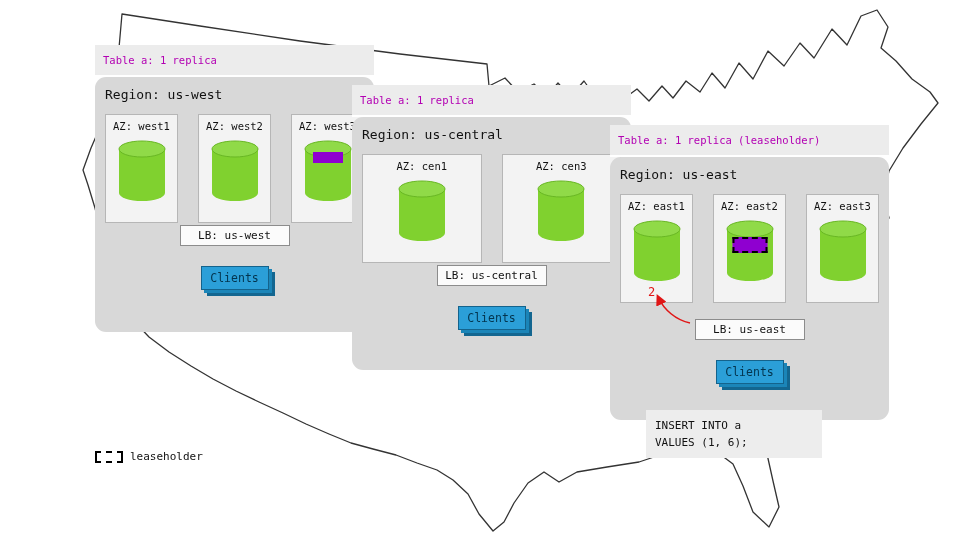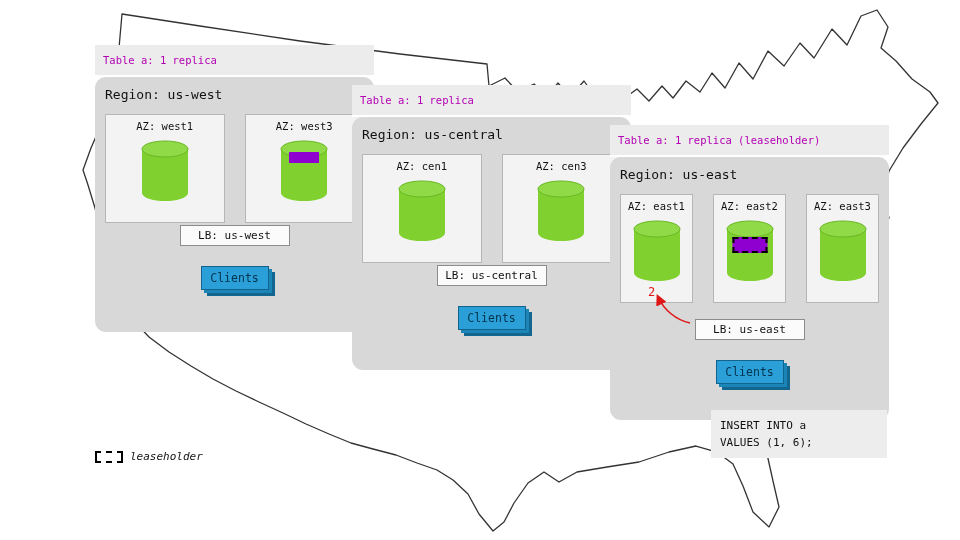--- a/index.html
+++ b/index.html
@@ -40,25 +40,25 @@
     font-size:11px;text-align:center;padding:3px 0;
   }
   .p-east .lb-box{margin-top:16px;}
   .clients-btn{
     width:66px;margin:20px auto 0;background:#2b9fd8;border:1px solid #14638c;
     color:#03344e;font-size:11.5px;text-align:center;padding:4px 0;
     box-shadow:3px 3px 0 #1b85b8,6px 6px 0 #136690;
   }
   
   #insert-note{
-    position:absolute;left:711px;top:410px;width:158px;background:#ededed;
+    position:absolute;left:646px;top:410px;width:158px;background:#ededed;
     padding:7px 9px;font-size:11px;line-height:1.55;
   }
   #arrow-label{position:absolute;left:648px;top:285px;color:#e01616;font-size:12px;}
-  #legend{position:absolute;left:95px;top:450px;display:flex;align-items:center;gap:7px;font-style:italic;}
+  #legend{position:absolute;left:95px;top:450px;display:flex;align-items:center;gap:7px;}
   #legend .swatch{width:24px;height:8px;background:#ffffff;border:2px dashed #000;}
   #legend .lbl{font-size:11px;}
 </style>
 </head>
 <body>
 
 <div id="stage">
 
   <svg class="layer" width="960" height="540" viewBox="0 0 960 540">
     <path fill="none" stroke="#333" stroke-width="1.3" stroke-linejoin="round" d="
@@ -87,20 +87,31 @@
           <div class="cyl-wrap">
             <svg width="50" height="62" viewBox="0 0 50 62">
               <ellipse cx="25" cy="53" rx="23" ry="8" fill="#80d12f"></ellipse>
                 <rect x="2" y="9" width="46" height="44" fill="#80d12f"></rect>
                 <ellipse cx="25" cy="9" rx="23" ry="8" fill="#90da48" stroke="#68b723" stroke-width="1"></ellipse>
             </svg>
             
           </div>
         </div>
         <div class="az-col">
+          <div class="az-label">AZ: west2</div>
+          <div class="cyl-wrap">
+            <svg width="50" height="62" viewBox="0 0 50 62">
+              <ellipse cx="25" cy="53" rx="23" ry="8" fill="#80d12f"></ellipse>
+                <rect x="2" y="9" width="46" height="44" fill="#80d12f"></rect>
+                <ellipse cx="25" cy="9" rx="23" ry="8" fill="#90da48" stroke="#68b723" stroke-width="1"></ellipse>
+            </svg>
+            
+          </div>
+        </div>
+        <div class="az-col">
           <div class="az-label">AZ: west3</div>
           <div class="cyl-wrap">
             <svg width="50" height="62" viewBox="0 0 50 62">
               <ellipse cx="25" cy="53" rx="23" ry="8" fill="#80d12f"></ellipse>
                 <rect x="2" y="9" width="46" height="44" fill="#80d12f"></rect>
                 <ellipse cx="25" cy="9" rx="23" ry="8" fill="#90da48" stroke="#68b723" stroke-width="1"></ellipse>
             </svg>
             <div class="replica-bar" style="display: block;"></div>
           </div>
         </div>

